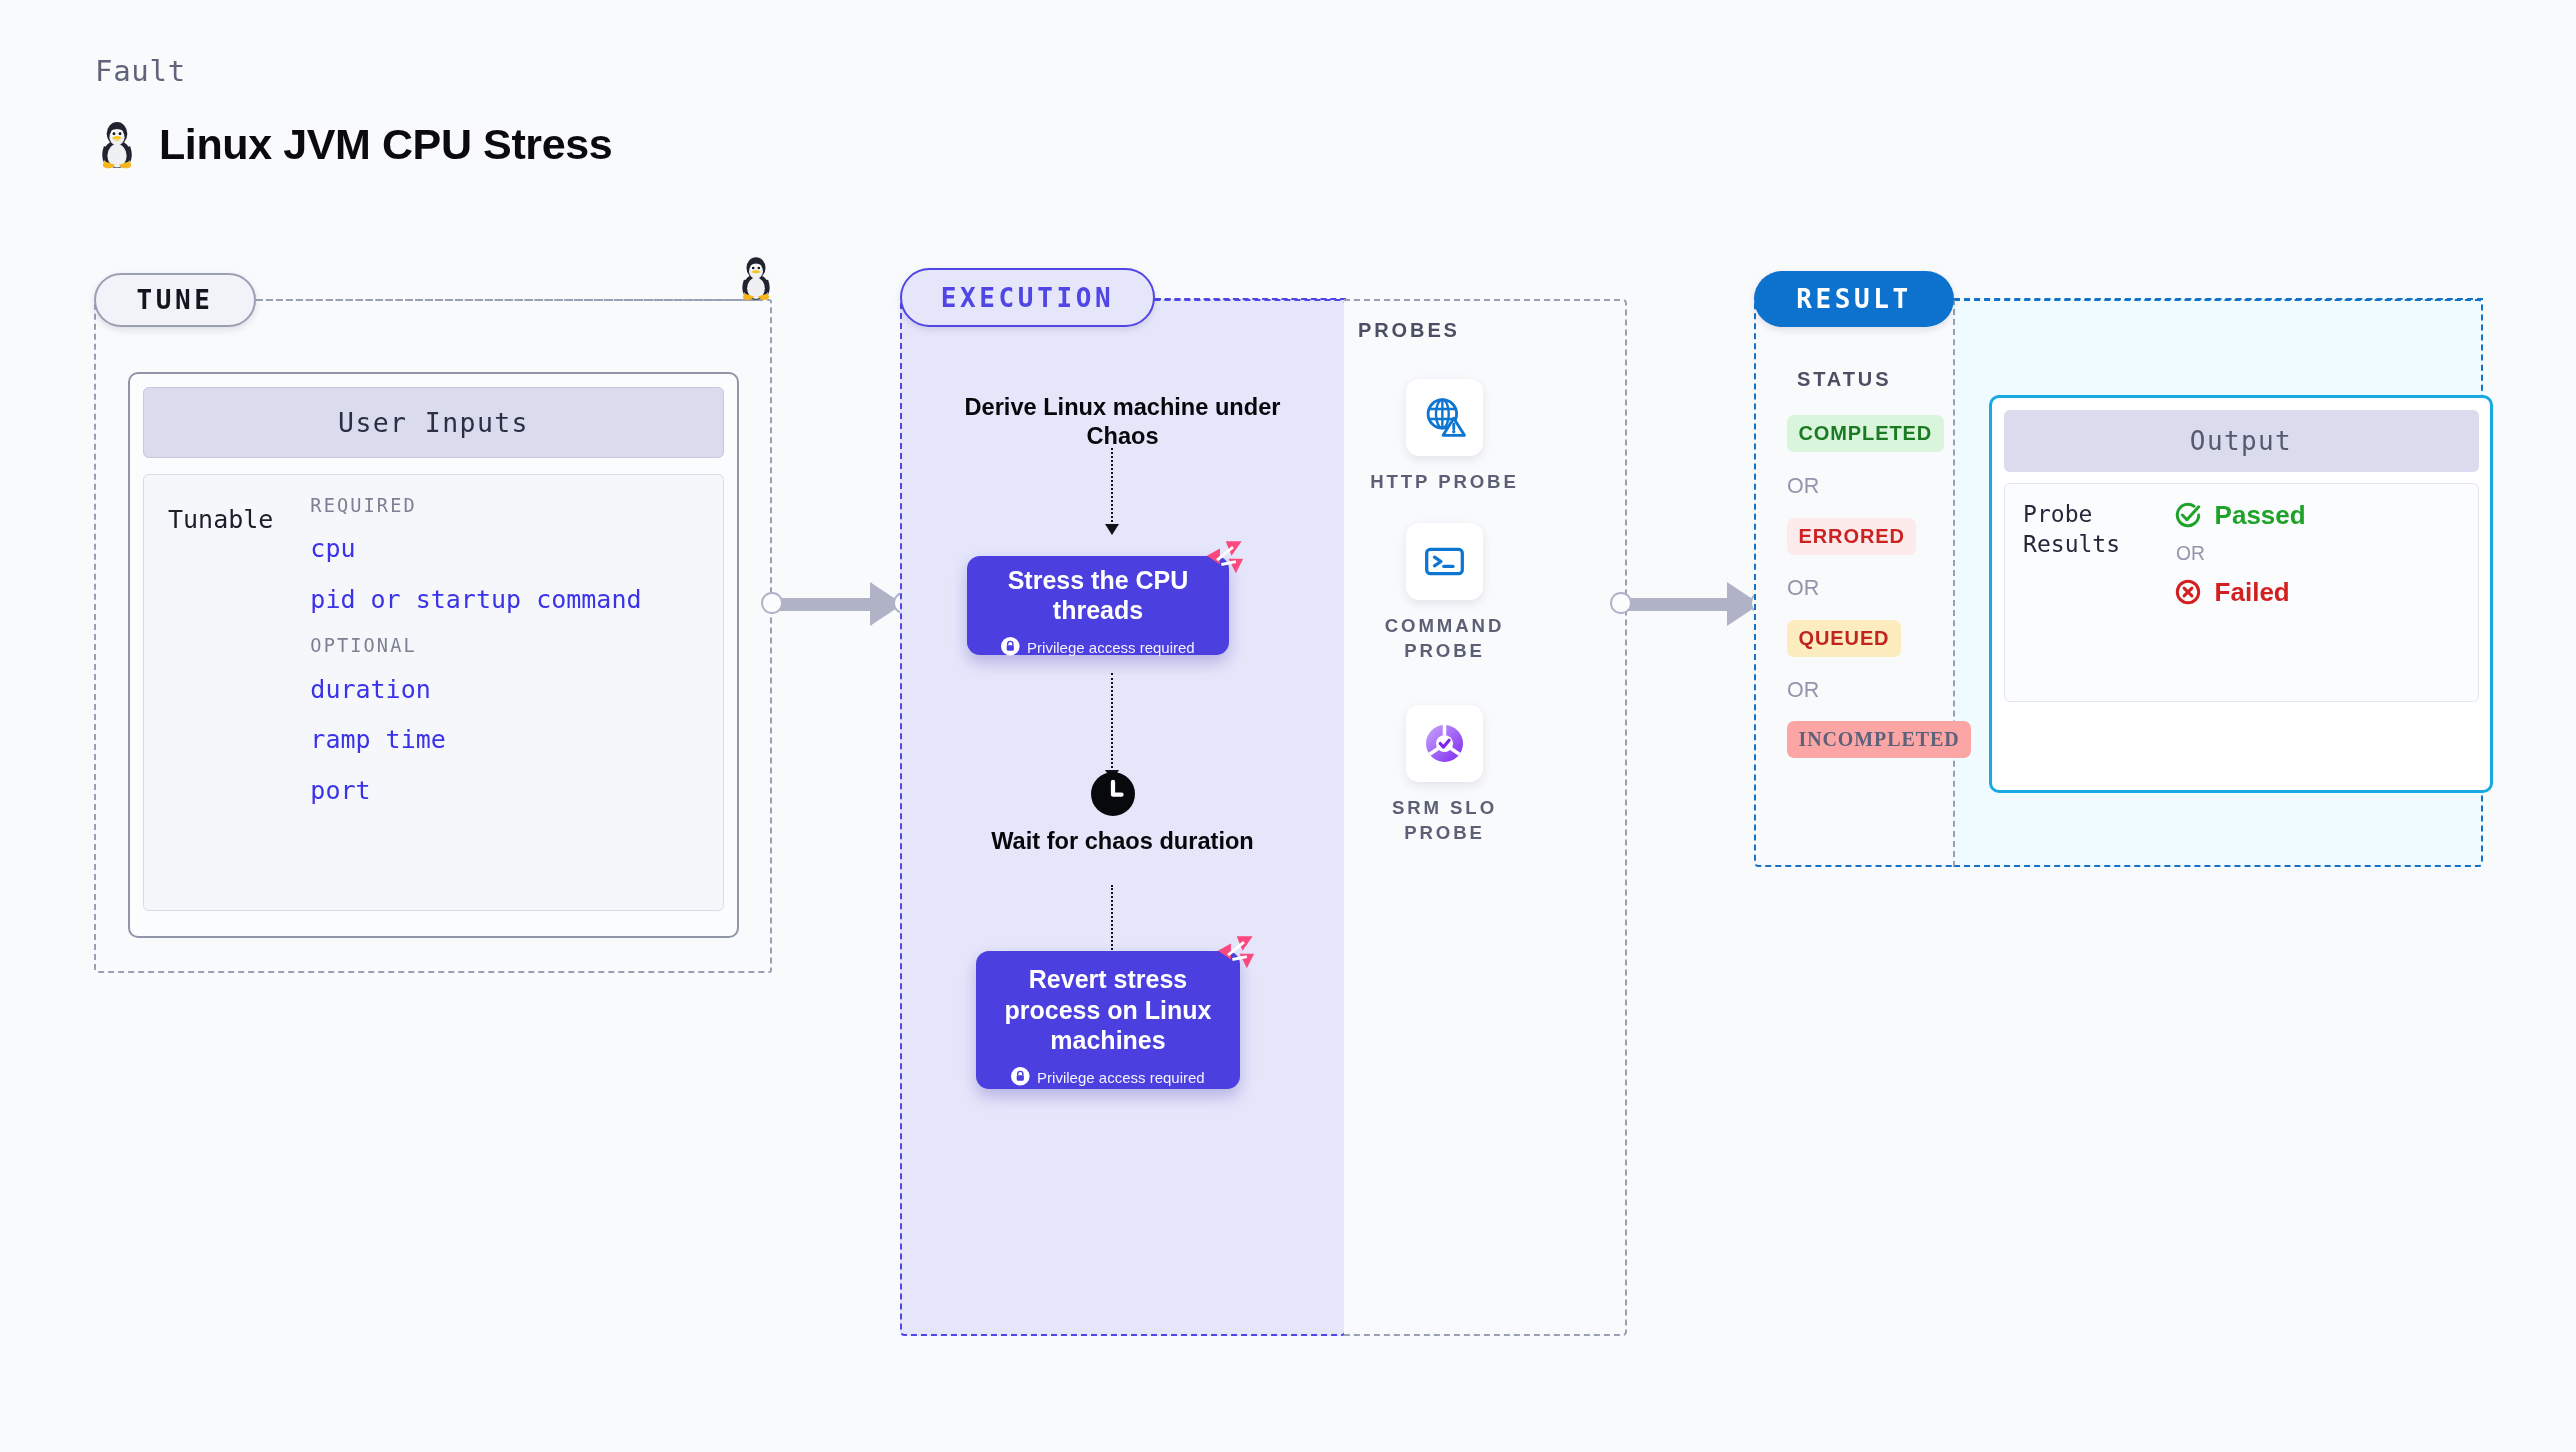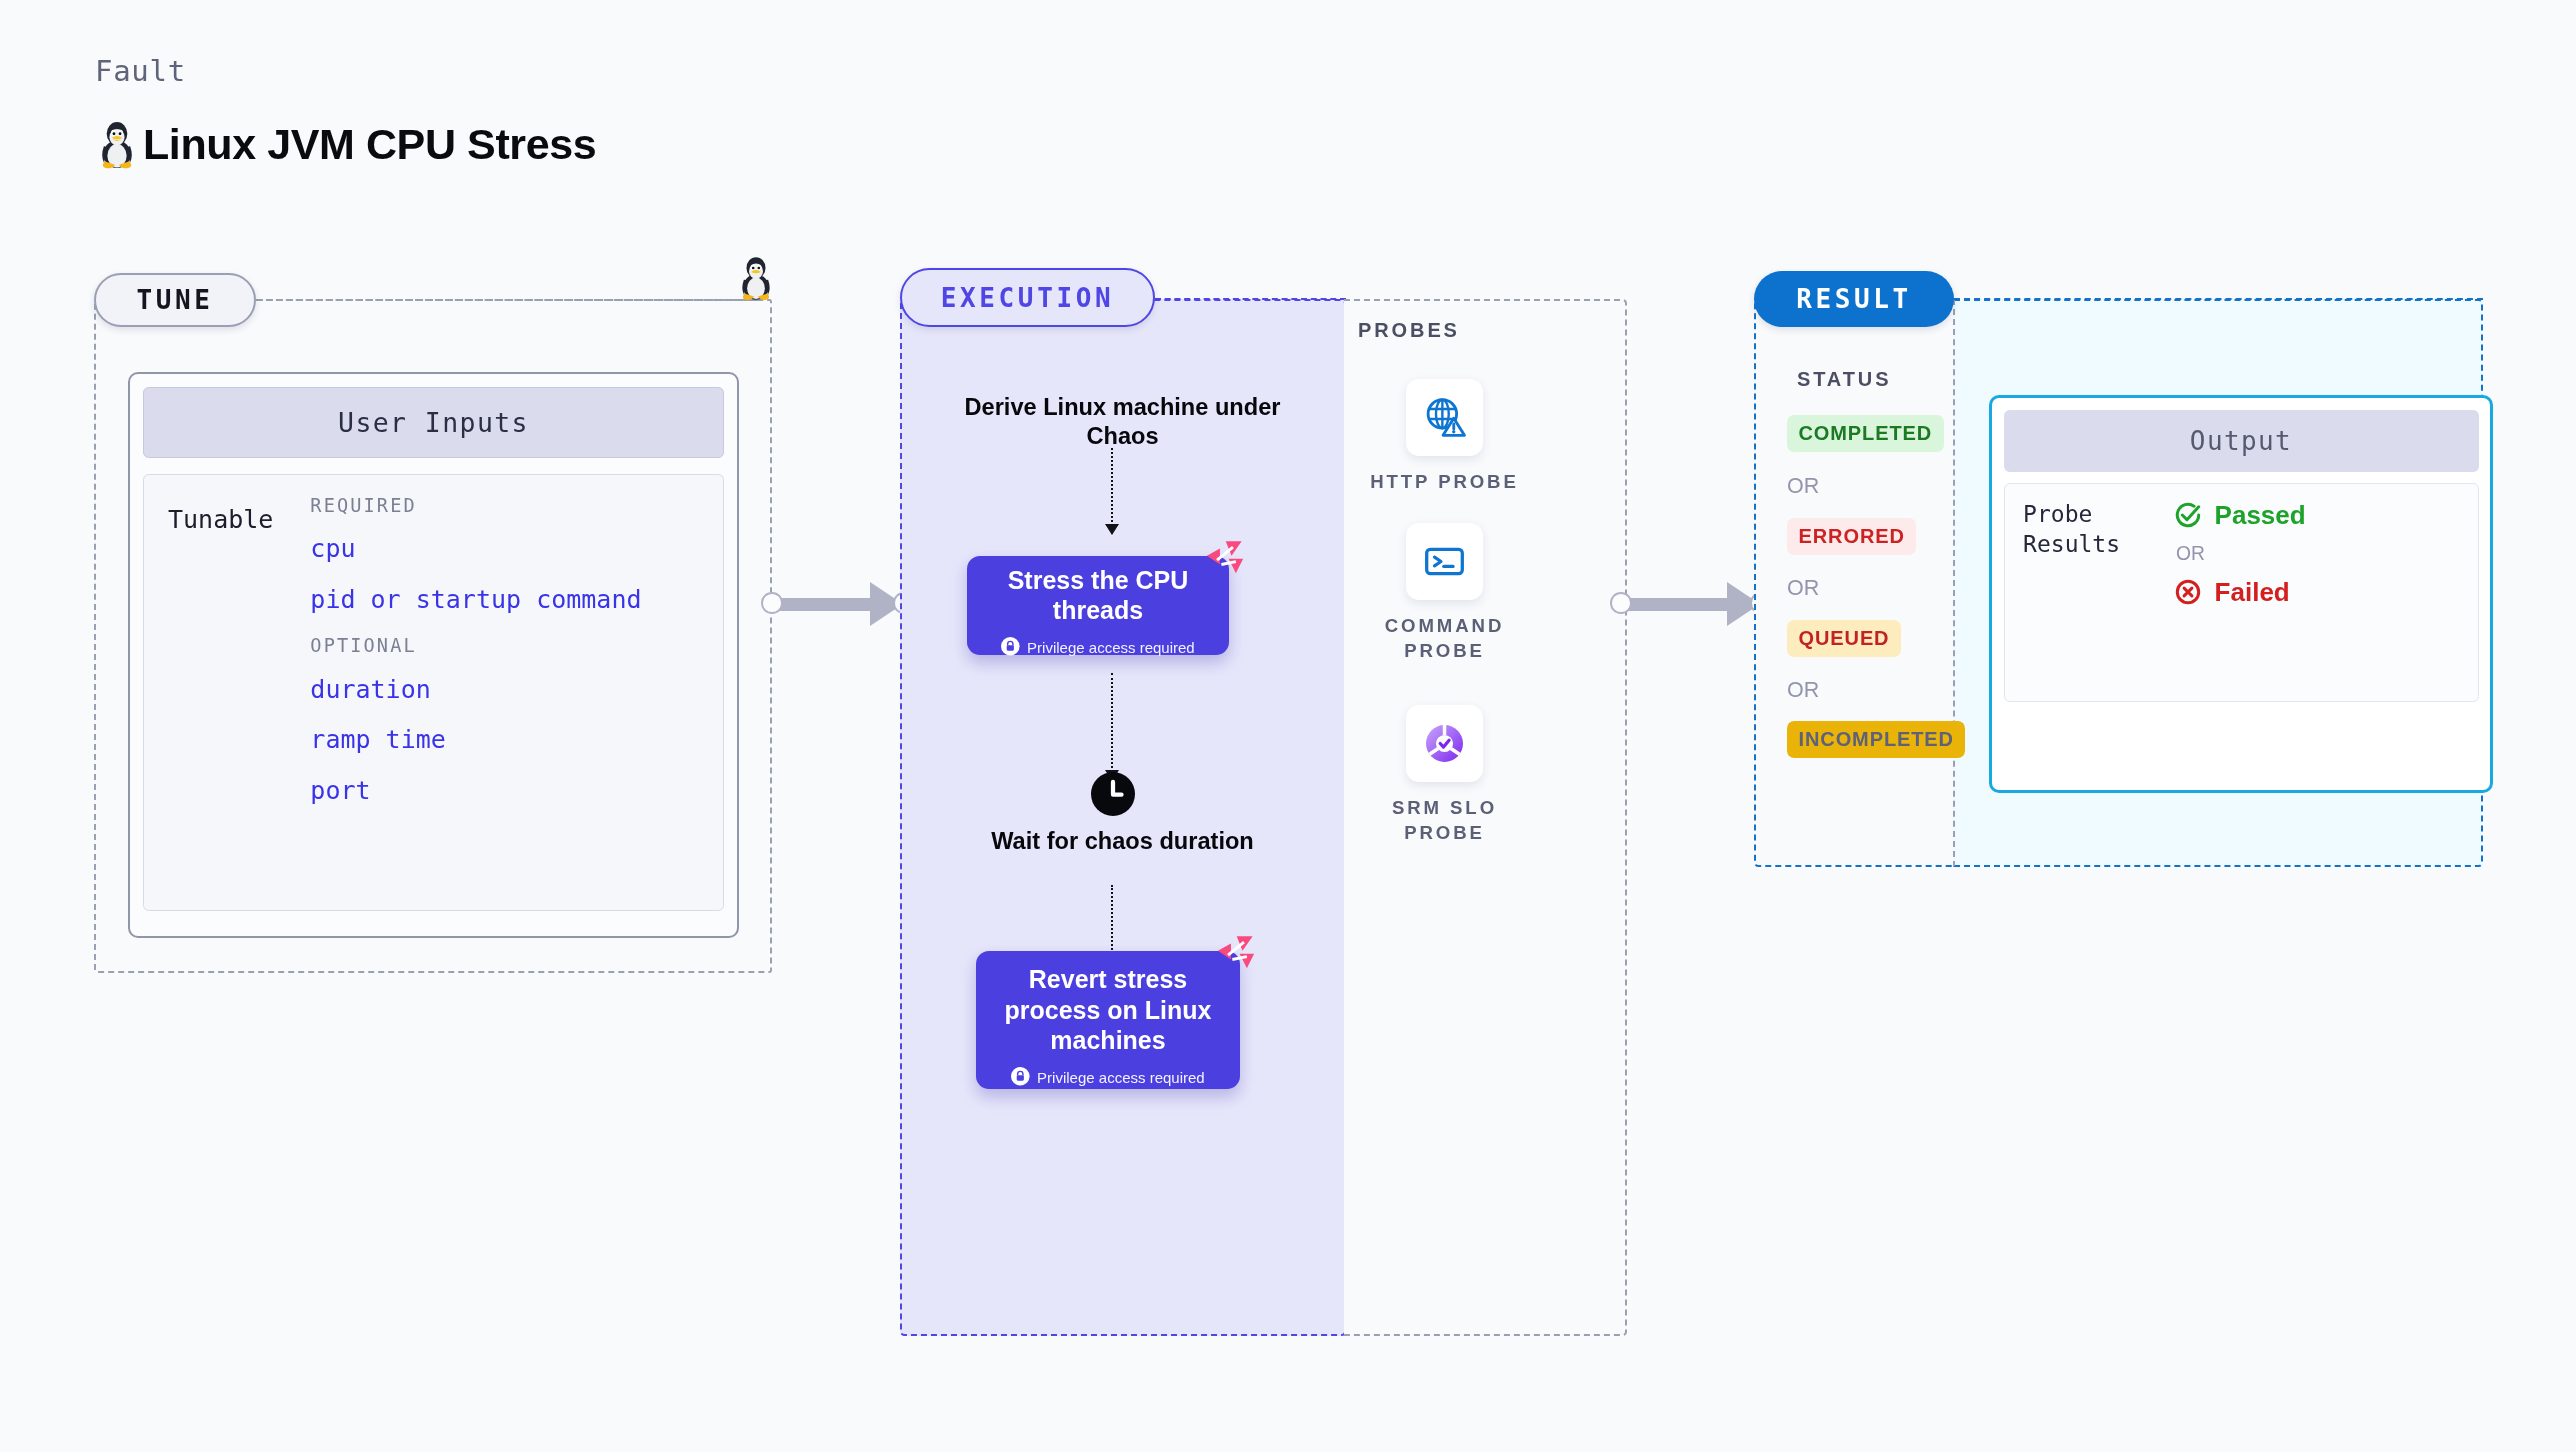--- a/index.html
+++ b/index.html
@@ -11,21 +11,21 @@
   }
   .stage{position:absolute;inset:0;}
   .abs{position:absolute;}
 
   
   #fault-label{
     left:95px;top:54px;
     font-family:"DejaVu Sans Mono","Liberation Mono",monospace;
     font-size:29px;color:#60647a;letter-spacing:0.7px;
   }
-  #fault-title-row{left:95px;top:118px;display:flex;align-items:center;gap:4px;}
+  #fault-title-row{left:95px;top:118px;display:flex;align-items:center;gap:20px;}
   #fault-title{
     font-size:43px;font-weight:bold;color:#0b0b0f;letter-spacing:-0.4px;
     font-family:"Liberation Sans",sans-serif;
   }
 
   
   .tux{display:block;}
 
   
   .panel{position:absolute;box-sizing:border-box;}
@@ -170,21 +170,21 @@
     font-size:20px;font-weight:bold;letter-spacing:0.9px;padding:0 11.5px;height:37px;
     box-sizing:border-box;
   }
   .or-text{position:absolute;font-size:21.5px;color:#9196ab;font-family:"Liberation Sans",sans-serif;}
   #badge-completed{left:1787px;top:415px;background:#d9f5dc;color:#1b7a22;}
   #or-1{left:1787px;top:474px;}
   #badge-errored{left:1787px;top:518px;background:#fdeaea;color:#cc2222;}
   #or-2{left:1787px;top:576px;}
   #badge-queued{left:1787px;top:620px;background:#fdedbe;color:#c12222;}
   #or-3{left:1787px;top:678px;}
-  #badge-incompleted{left:1787px;top:721px;background:#eab308;color:#5d627a;}
+  #badge-incompleted{left:1787px;top:721px;background:#fca5a5;color:#5d627a;font-family:Liberation Serif, serif;}
 
   
   #output-card{
     left:1989px;top:395px;width:504px;height:398px;
     background:#ffffff;border:3.6px solid #17a9e0;border-radius:10px;
     box-sizing:border-box;padding:11.5px;
   }
   #output-header{
     height:62px;background:#dadced;border-radius:5.7px;
     display:flex;align-items:center;justify-content:center;

